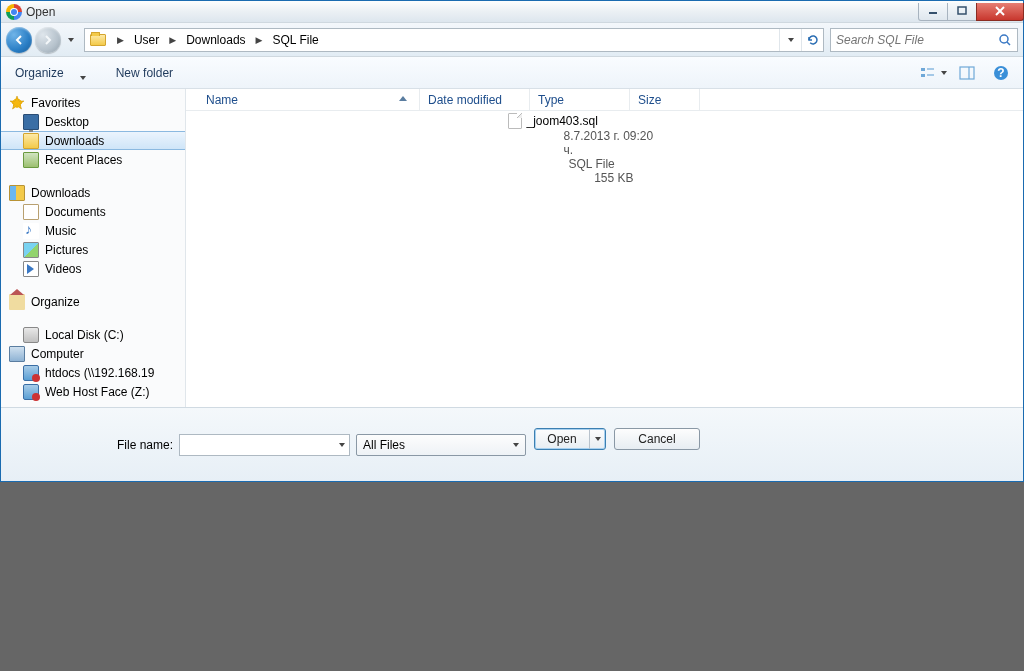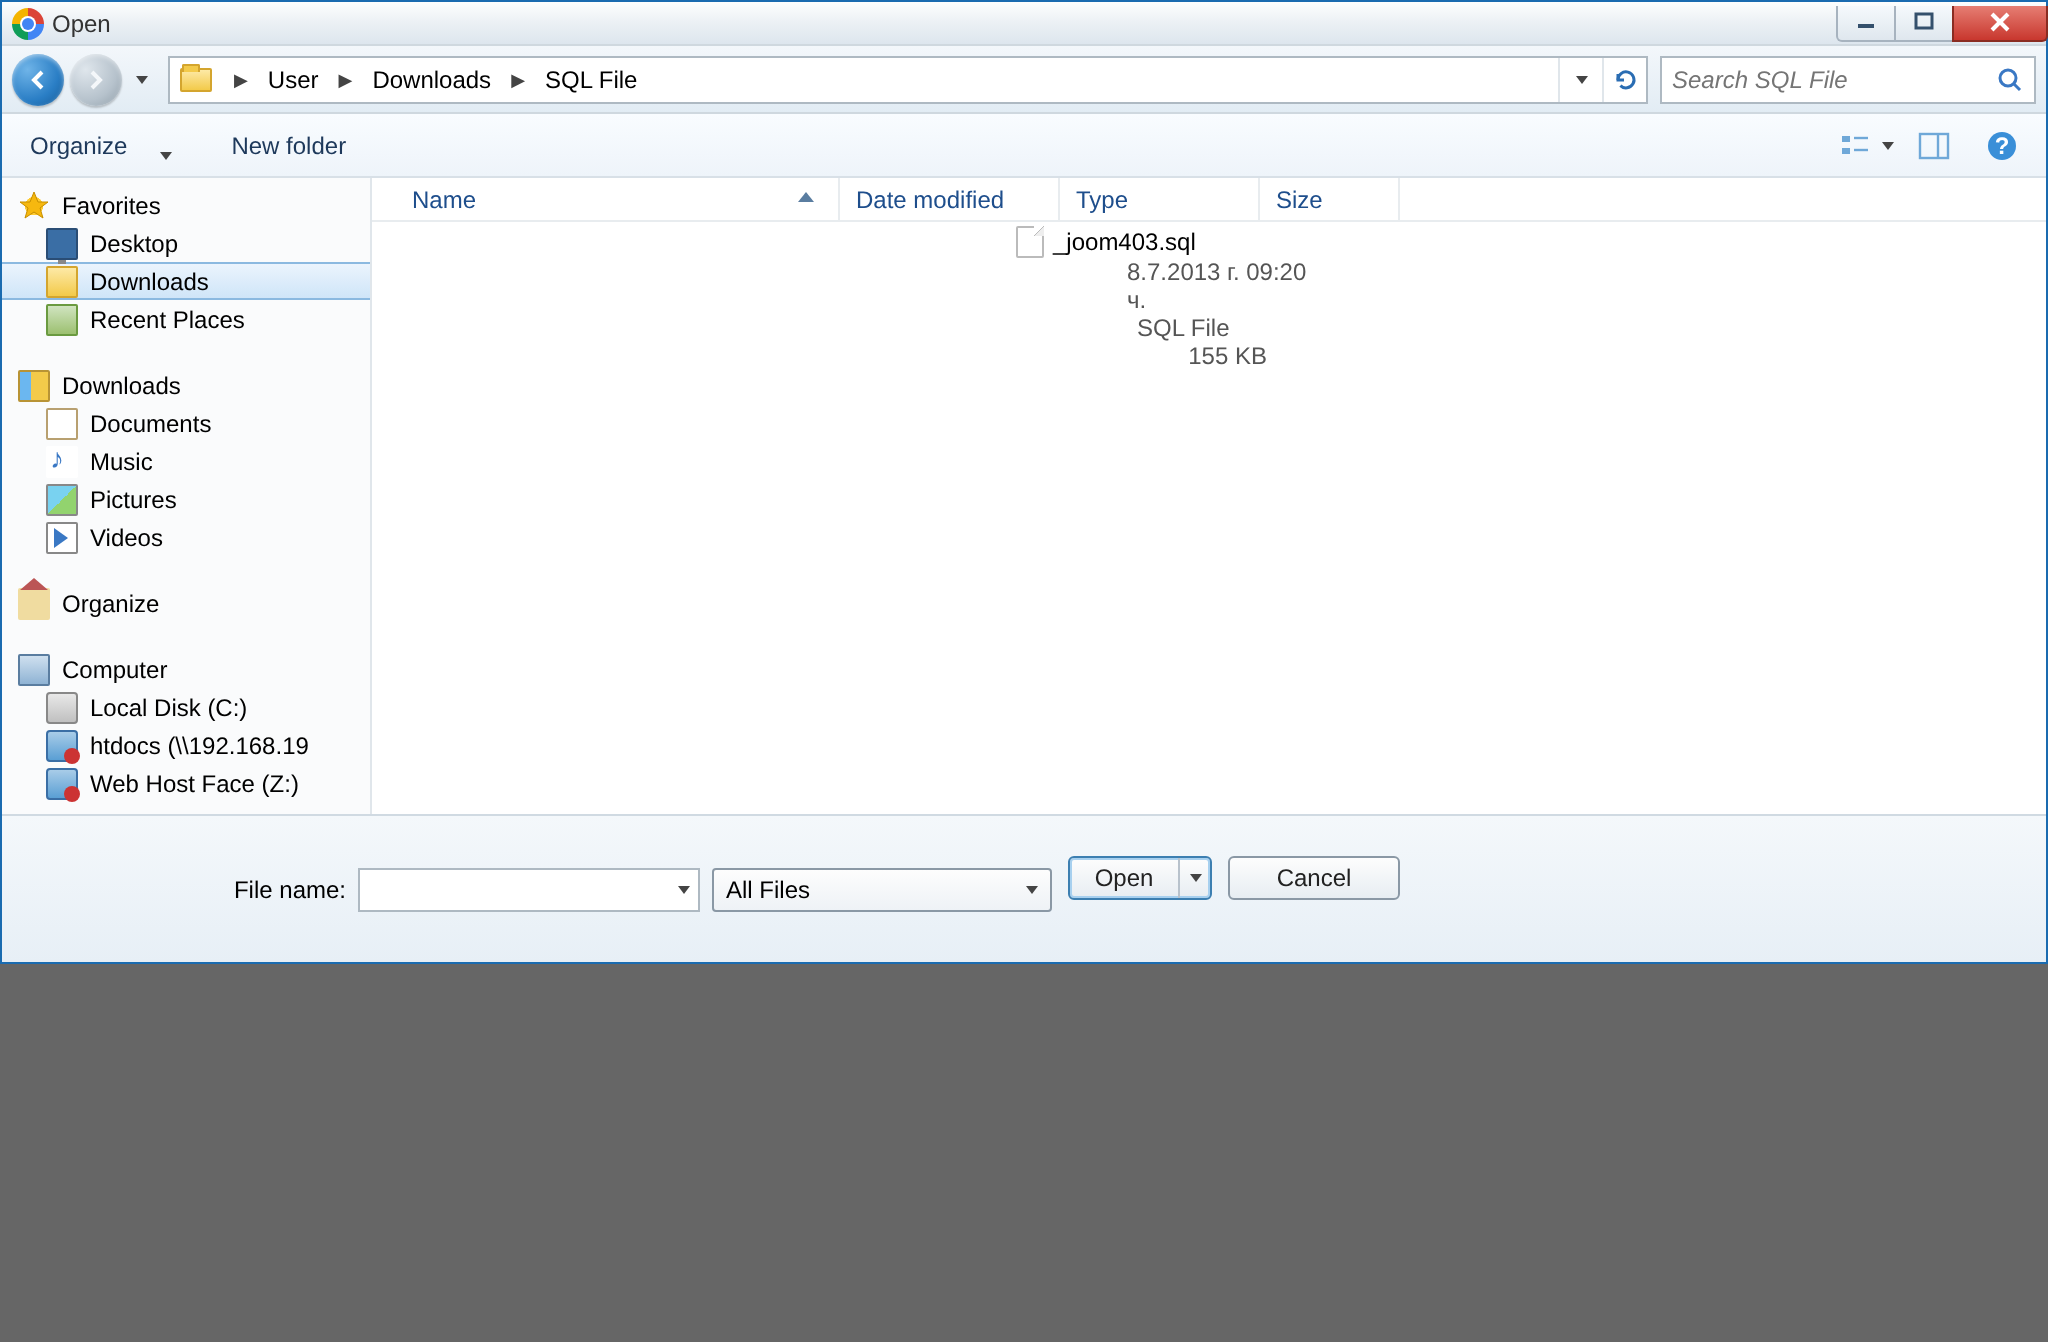--- a/index.html
+++ b/index.html
@@ -256,27 +256,27 @@
             <span>Videos</span>
           </div>
       </div>
       <div class="sb-group">
         <div class="sb-item head">
             <span class="ico-16 home"></span>
             <span>Organize</span>
           </div>
       </div>
       <div class="sb-group">
+        <div class="sb-item">
+            <span class="ico-16 drive"></span>
+            <span>Local Disk (C:)</span>
+          </div>
         <div class="sb-item head">
             <span class="ico-16 comp"></span>
             <span>Computer</span>
-          </div>
-        <div class="sb-item">
-            <span class="ico-16 drive"></span>
-            <span>Local Disk (C:)</span>
           </div>
         <div class="sb-item">
             <span class="ico-16 drive net"></span>
             <span>htdocs (\\192.168.19</span>
           </div>
         <div class="sb-item">
             <span class="ico-16 drive net"></span>
             <span>Web Host Face (Z:)</span>
           </div>
       </div>

